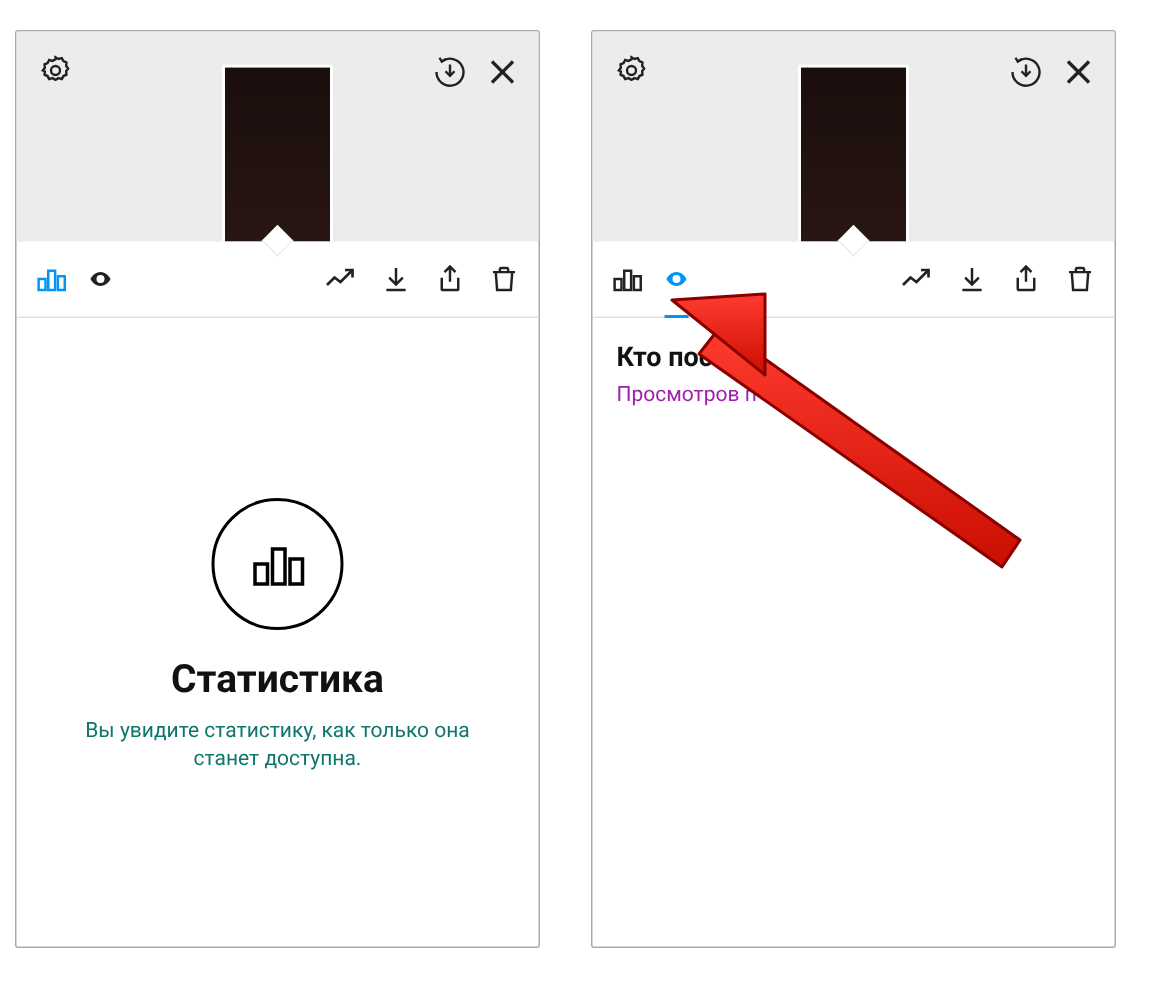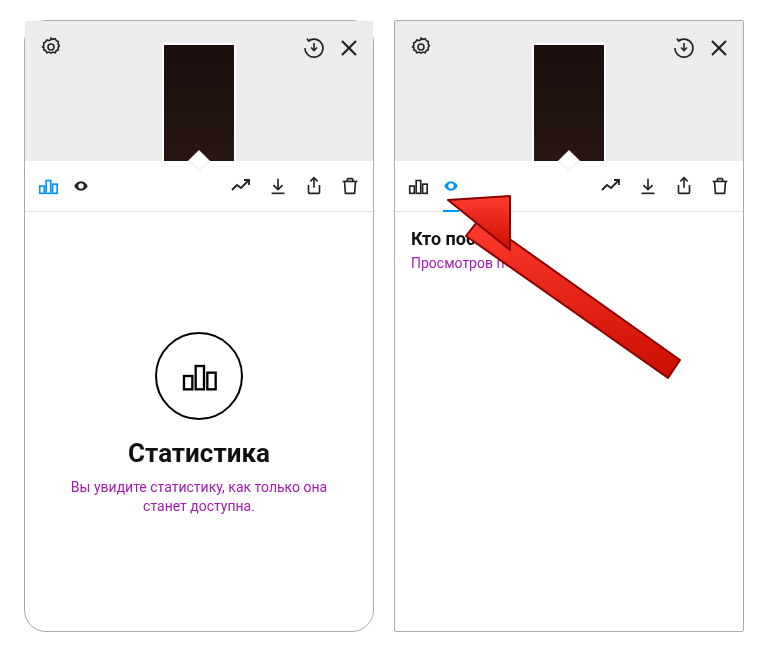--- a/index.html
+++ b/index.html
@@ -17,21 +17,21 @@
     top: 20px;
     width: 350px;
     height: 612px;
     border: 1px solid #aaa;
     border-radius: 2px;
     box-sizing: border-box;
     background: #fff;
     display: flex;
     flex-direction: column;
   }
-  .frame.left { left: 24px; border-radius: 22px; }
+  .frame.left { left: 10px; }
   .frame.right { left: 394px; }
 
   .topbar {
     flex: 0 0 140px;
     background: #ececec;
     position: relative;
   }
   .gear {
     position: absolute;
     top: 14px;
@@ -115,21 +115,21 @@
     margin-bottom: 18px;
   }
   .stats-title {
     font-size: 26px;
     font-weight: 700;
     color: #111;
     margin-bottom: 10px;
   }
   .stats-desc {
     font-size: 14px;
-    color: #a21caf;
+    color: #0f766e;
     line-height: 1.35;
   }
 
   
   .viewers {
     padding: 16px;
   }
   .viewers-title {
     font-size: 18px;
     font-weight: 700;

